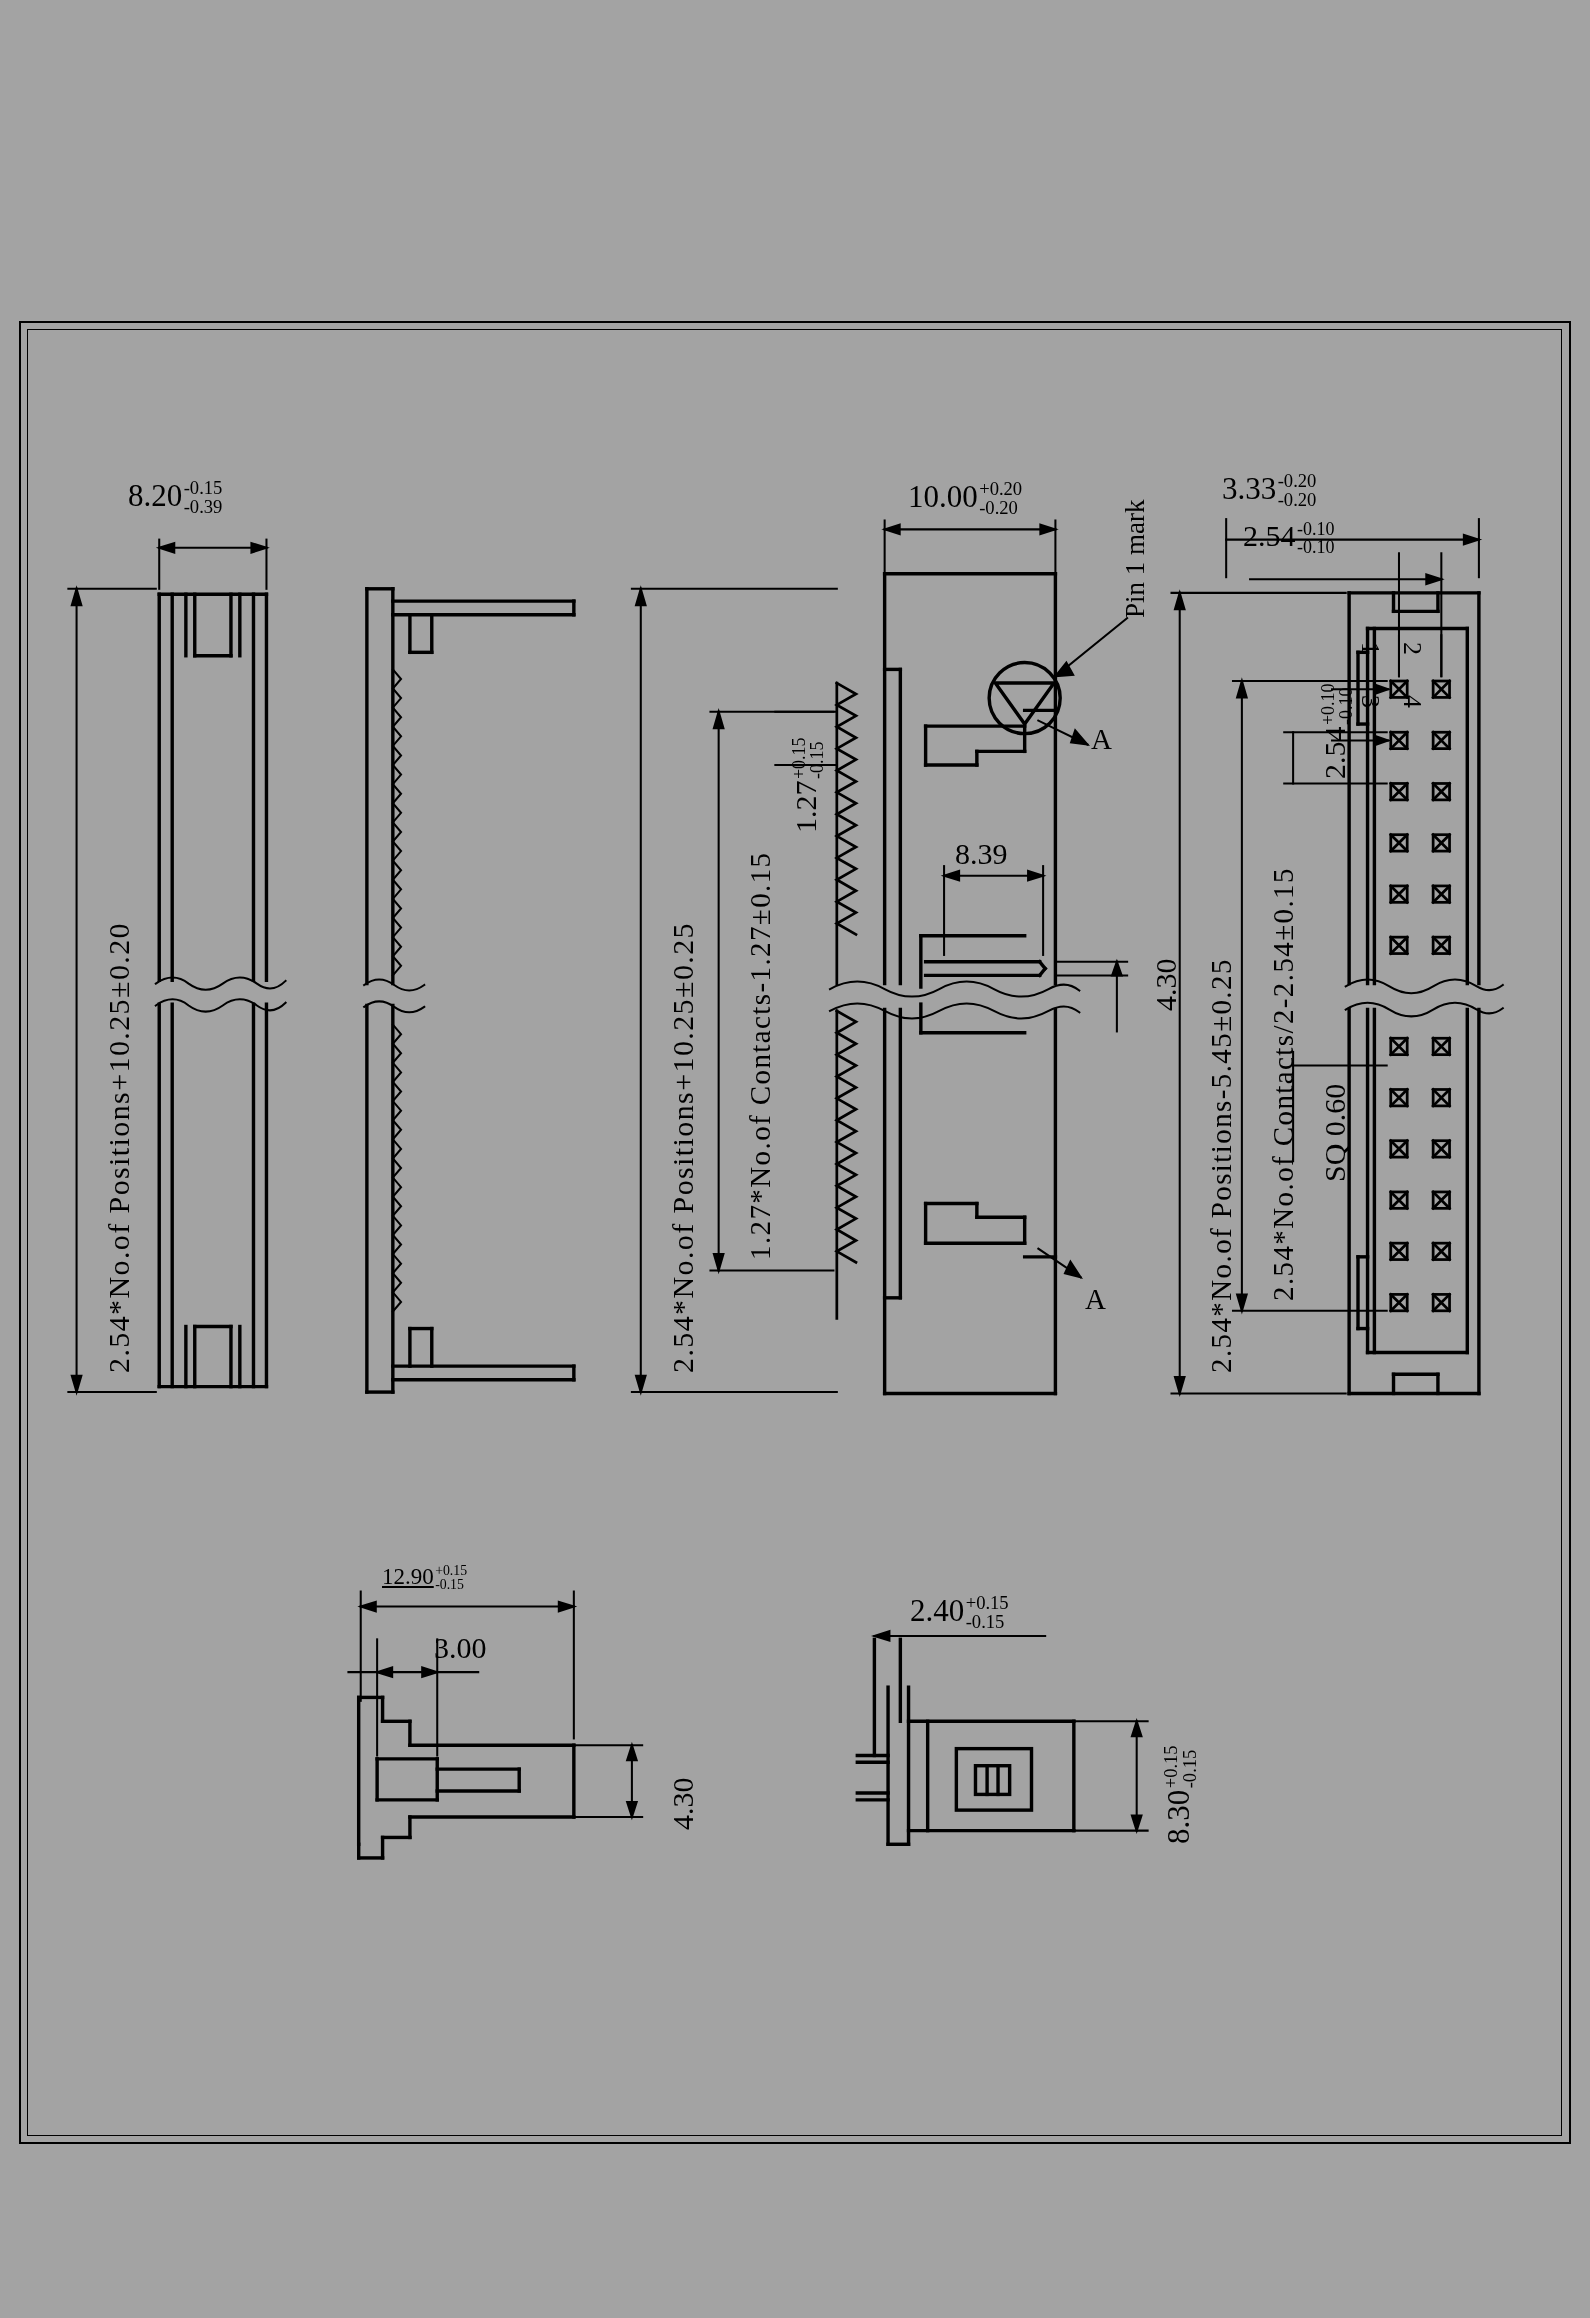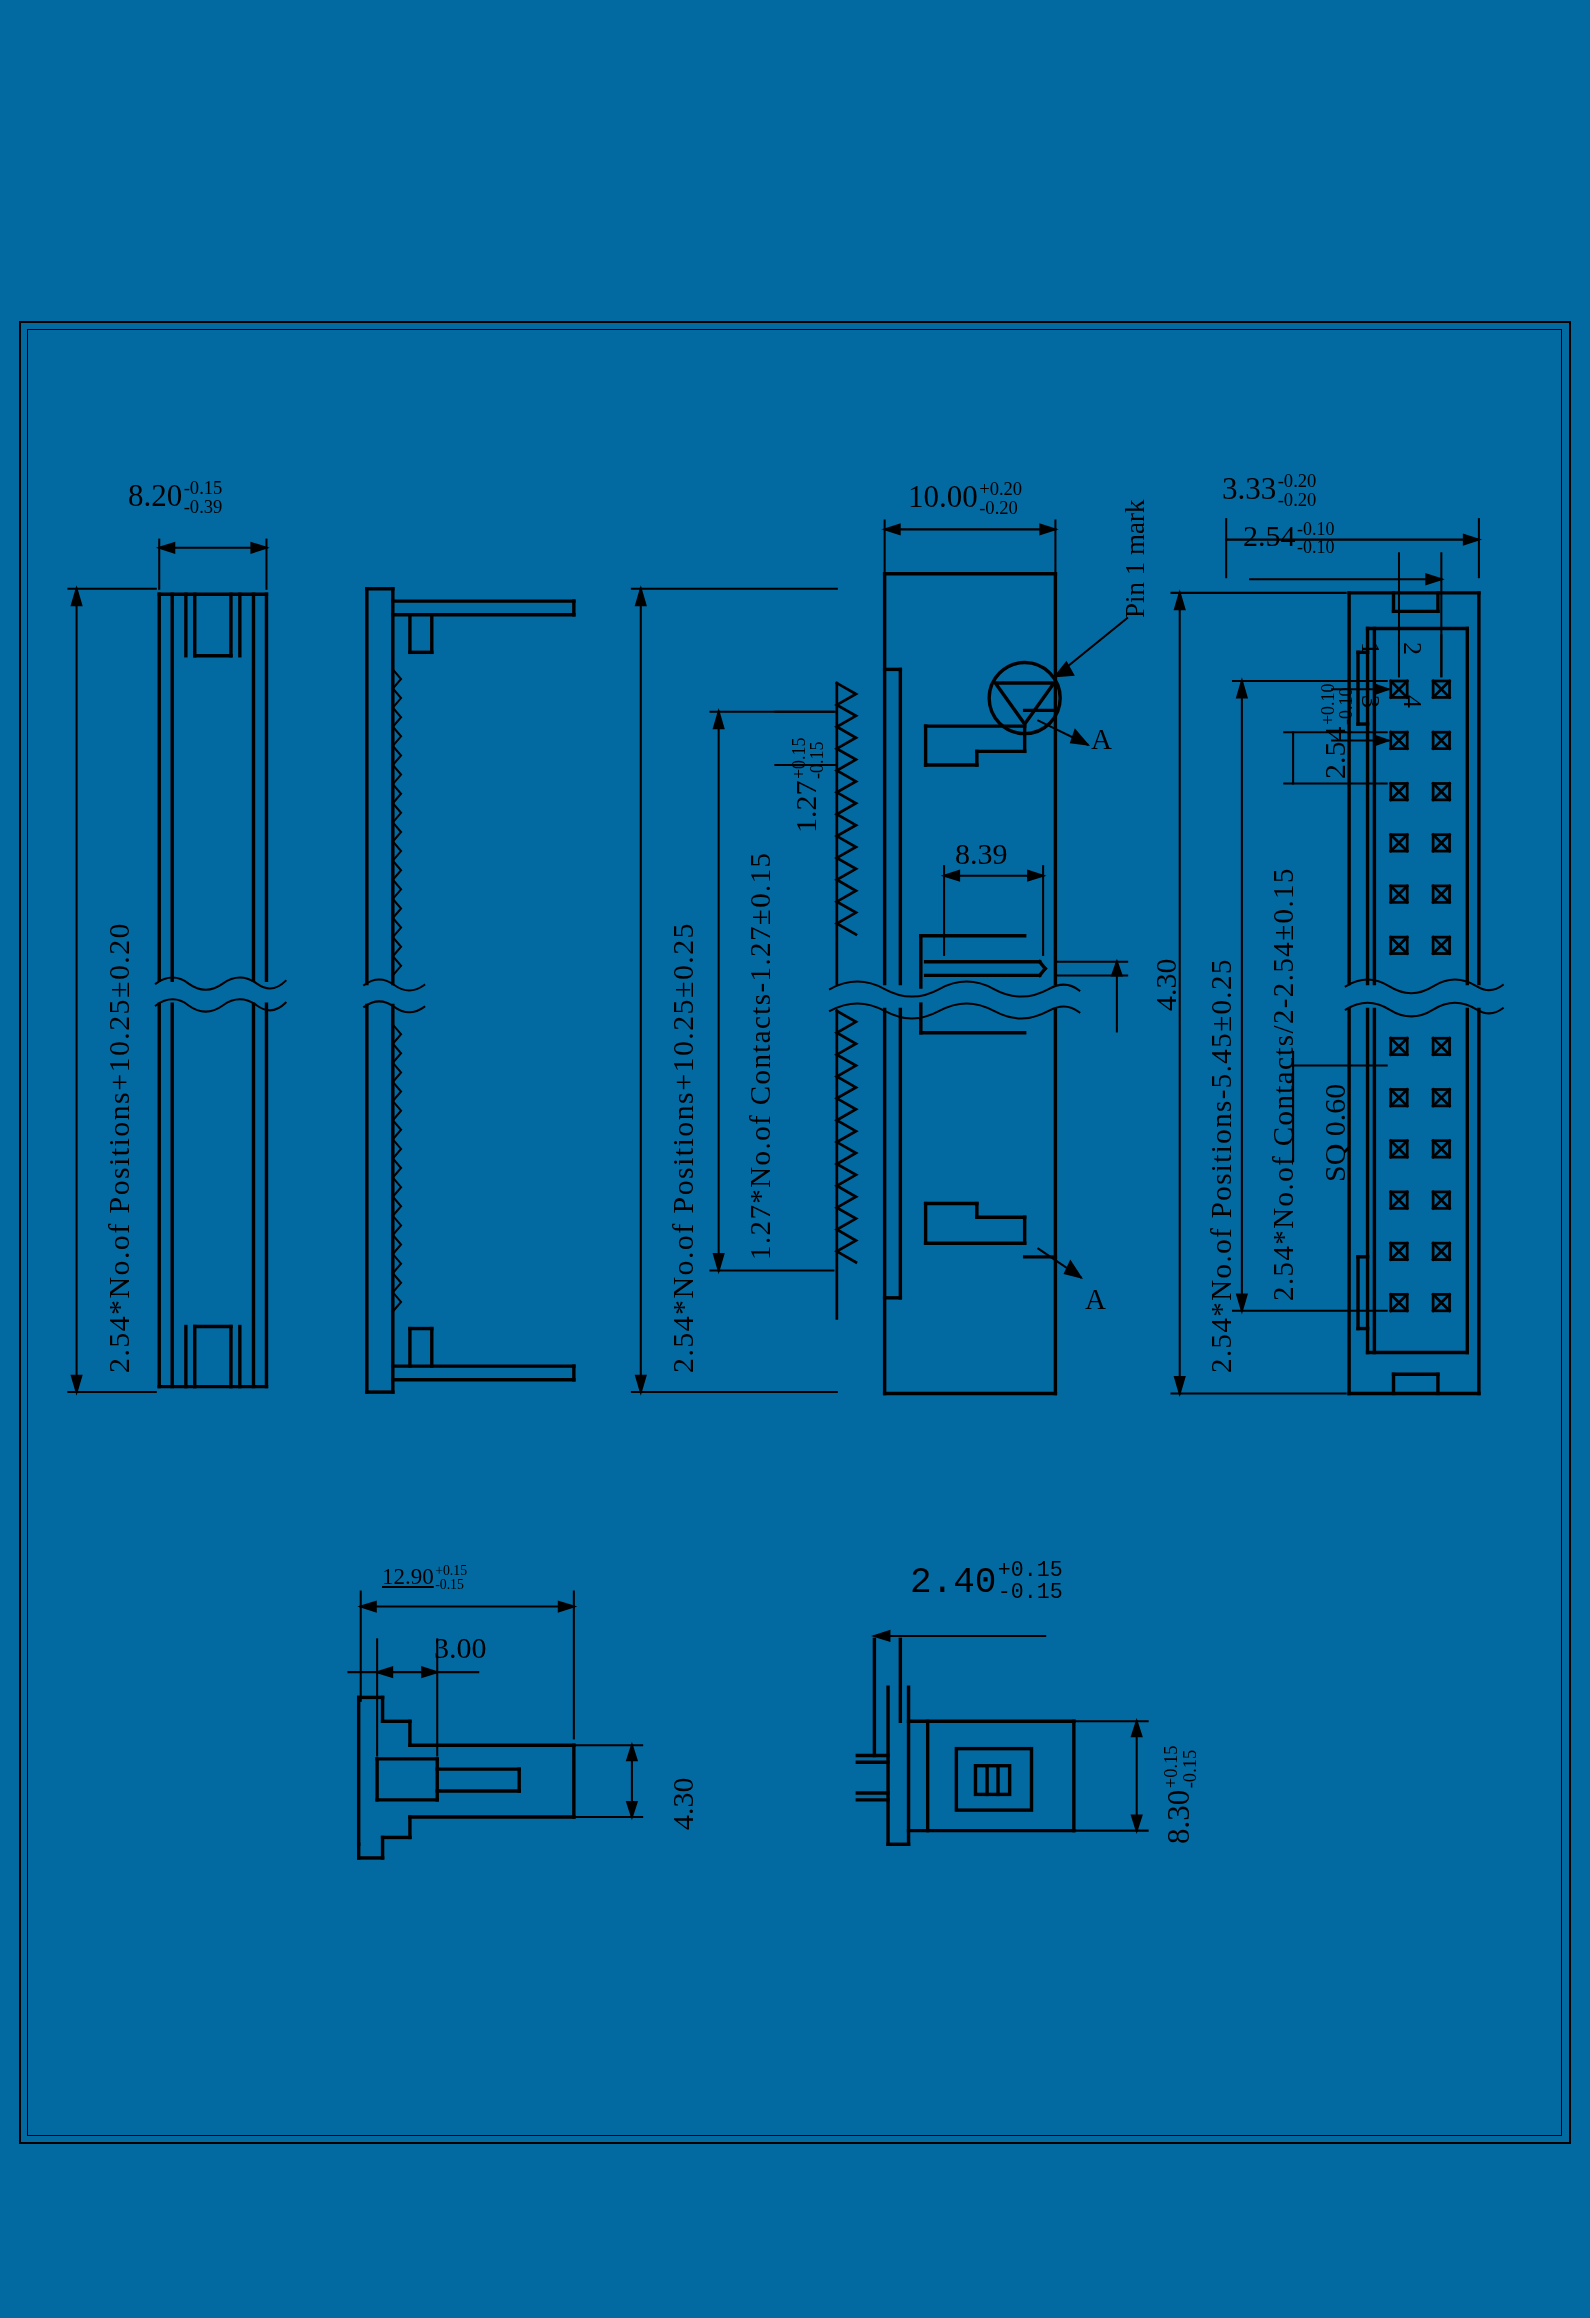--- a/index.html
+++ b/index.html
@@ -1,17 +1,17 @@
 <!DOCTYPE html>
 <html style="font-size:11px"><head>
 <meta charset="utf-8">
 <style>
   html,body{margin:0;padding:0;background:#fff;}
   body{font-family:"Liberation Serif",serif;}
-  .page{position:relative;width:1591px;height:2319px;background:#0369a1;overflow:hidden;}
+  .page{position:relative;width:1591px;height:2319px;background:#a3a3a3;overflow:hidden;}
   .frame{position:absolute;left:19px;top:321px;width:1552px;height:1823px;border:2.7px solid #000;box-sizing:border-box;}
   .frame-inner{position:absolute;left:27px;top:329px;width:1535px;height:1807px;border:1.4px solid #000;box-sizing:border-box;}
   svg.draw{position:absolute;left:0;top:0;width:1591px;height:2319px;}
   .dimtext{position:absolute;font-family:"Liberation Serif",serif;color:#000;white-space:nowrap;}
   .tol{display:inline-block;vertical-align:middle;font-size:0.60em;line-height:1.02;text-align:left;margin-left:1.4px;position:relative;top:-0.7px;}
   .tol span{display:block;}
   .rot90{transform:rotate(-90deg);transform-origin:left top;}
   .rotp90{transform:rotate(90deg);transform-origin:left top;}
 </style>
 </head>
@@ -536,21 +536,21 @@
   </div>
 
   <div class="dimtext" style="left:434px;top:1631px;font-size:30px;font-family:Liberation Serif, serif;">
     <span>3.00</span>
   </div>
 
   <div class="dimtext rot90" style="left:666px;top:1830px;font-size:30px;">
     <span>4.30</span>
   </div>
 
-  <div class="dimtext" style="left:910px;top:1560px;font-size:36px;font-family:Liberation Mono, monospace;">
+  <div class="dimtext" style="left:910px;top:1593px;font-size:31px;">
     <span>2.40</span><span class="tol"><span>+0.15</span><span>-0.15</span></span>
   </div>
 
   <div class="dimtext rot90" style="left:1161px;top:1844px;font-size:31px;">
     <span>8.30</span><span class="tol"><span>+0.15</span><span>-0.15</span></span>
   </div>
 
 </div>
 
 

